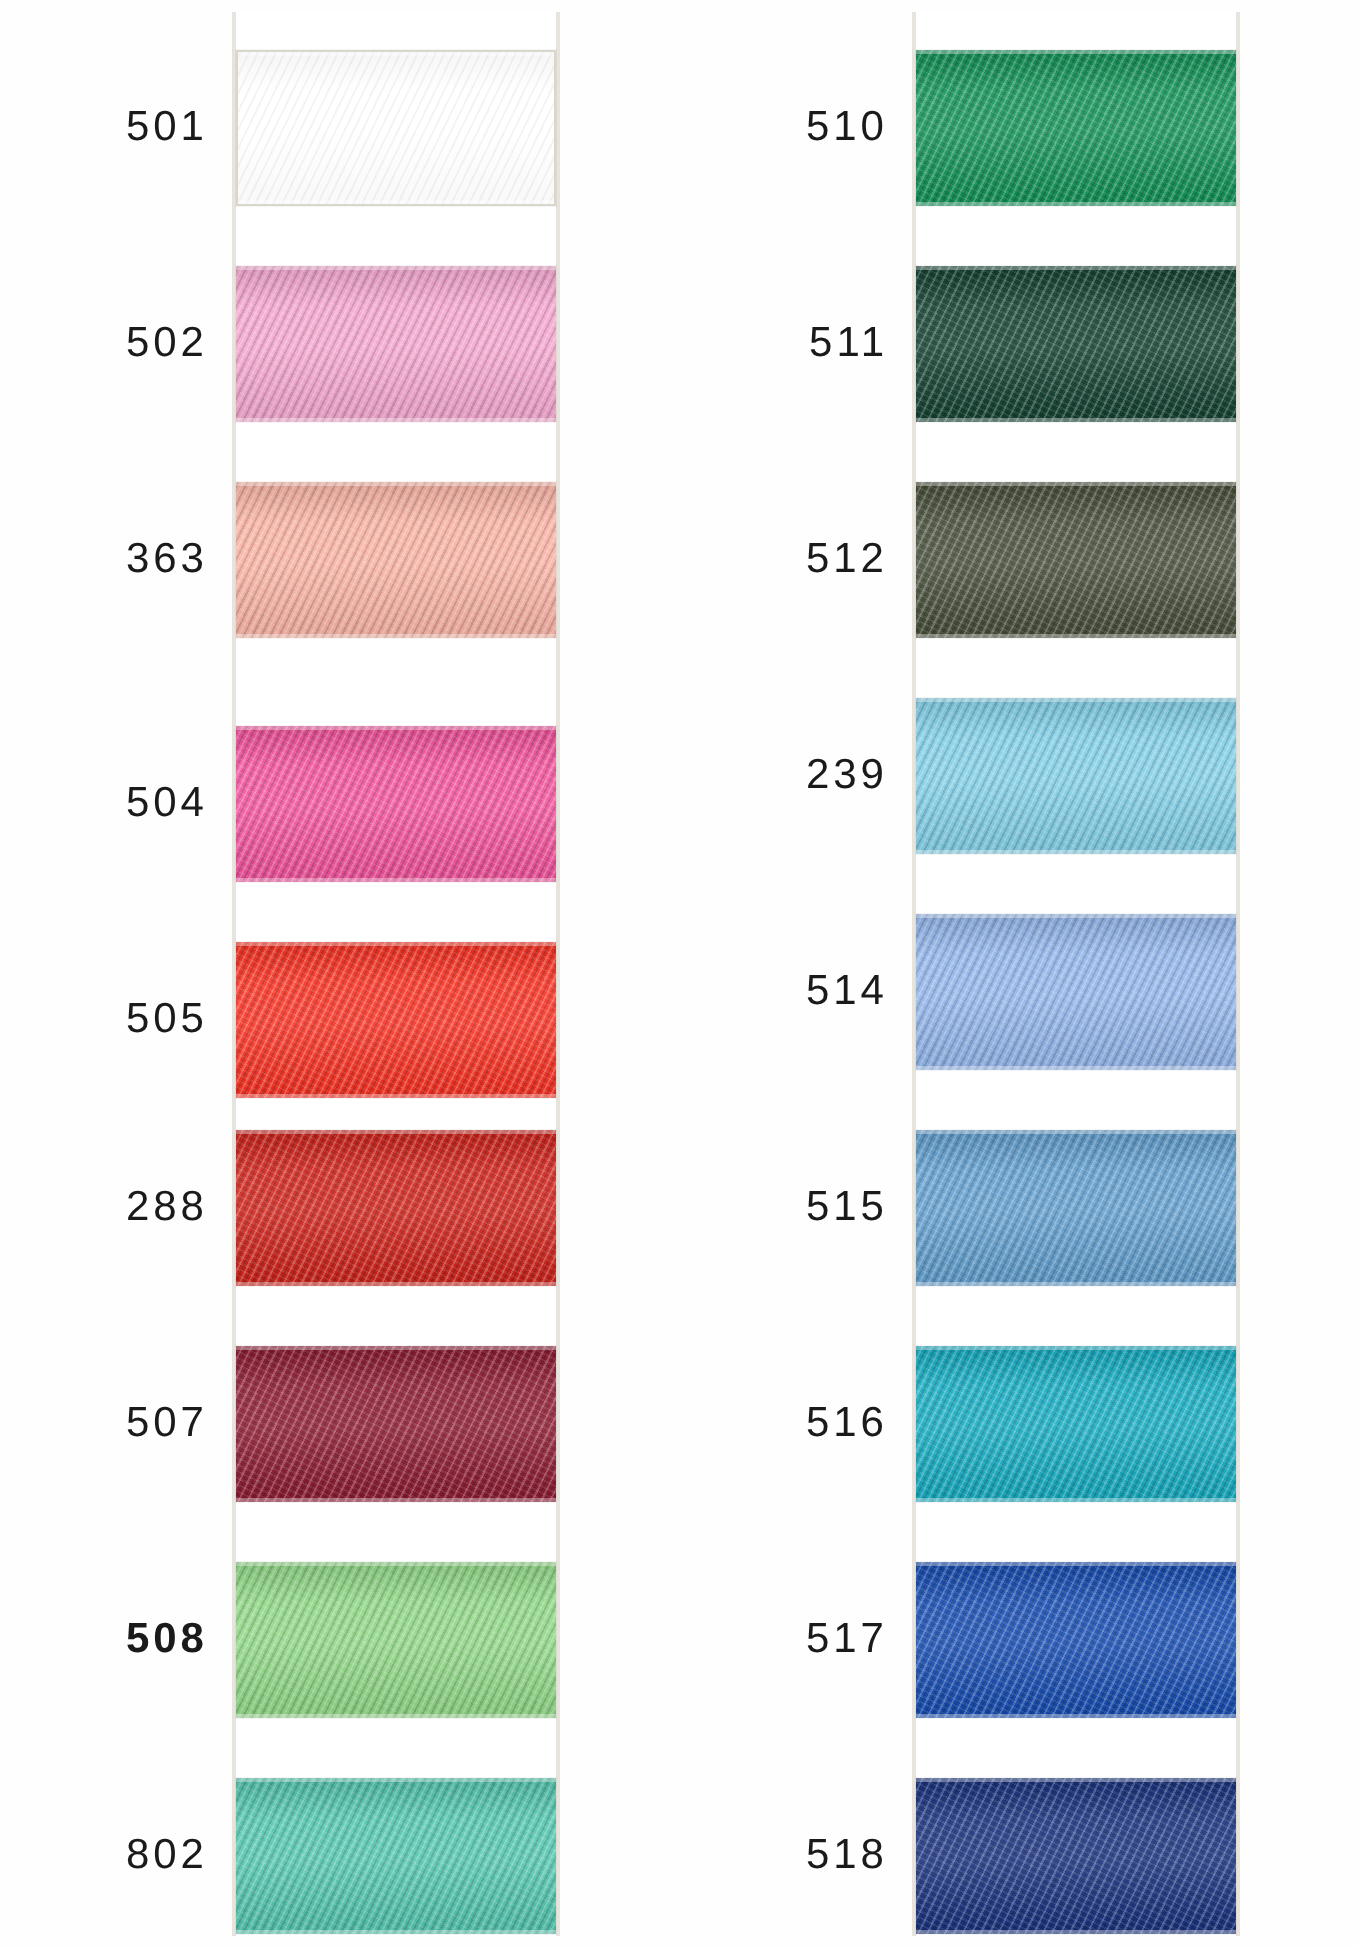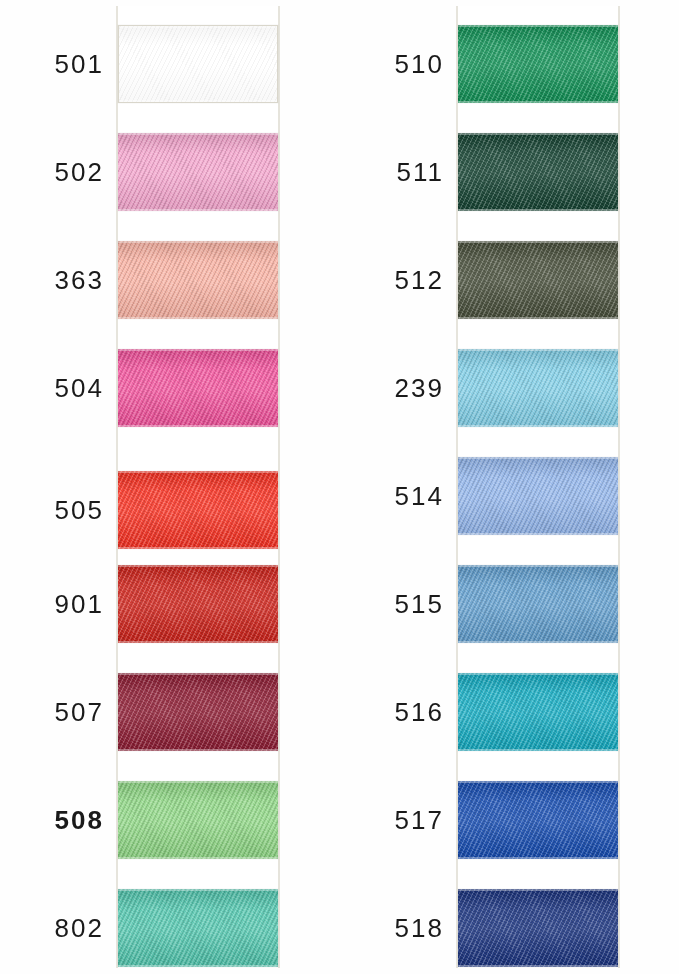--- a/index.html
+++ b/index.html
@@ -52,21 +52,21 @@
     height: 108px;
   }
 
   .row-label {
     position: absolute;
     top: 50%;
     transform: translateY(-50%);
     width: 104px;
     text-align: right;
     font-family: "Liberation Sans", sans-serif;
-    font-size: 26px;
+    font-size: 21px;
     letter-spacing: 2.0px;
     color: #1a1a1a;
     user-select: none;
   }
   #column-left  .row-label { left: 0px; }
   #column-right .row-label { left: 0px; }
 
   .swatch {
     position: absolute;
     left: 118px;
@@ -167,40 +167,40 @@
         </div>
         <div class="row" style="top: 226px;">
           <div class="row-label">363</div>
           <div class="swatch" style="background: rgb(246, 175, 160);">
             <div class="weave"></div>
             <div class="sheen"></div>
             <div class="edge-top"></div>
             <div class="edge-bottom"></div>
           </div>
         </div>
-        <div class="row" style="top: 334px;">
+        <div class="row" style="top: 348px;">
           <div class="row-label">504</div>
           <div class="swatch" style="background: rgb(239, 79, 153);">
             <div class="weave"></div>
             <div class="sheen"></div>
             <div class="edge-top"></div>
             <div class="edge-bottom"></div>
           </div>
         </div>
         <div class="row" style="top: 456px; text-decoration: underline;">
           <div class="row-label">505</div>
           <div class="swatch" style="background: rgb(245, 46, 31);">
             <div class="weave"></div>
             <div class="sheen"></div>
             <div class="edge-top"></div>
             <div class="edge-bottom"></div>
           </div>
         </div>
         <div class="row" style="top: 550px;">
-          <div class="row-label">901</div>
+          <div class="row-label">288</div>
           <div class="swatch" style="background: rgb(203, 31, 23);">
             <div class="weave"></div>
             <div class="sheen"></div>
             <div class="edge-top"></div>
             <div class="edge-bottom"></div>
           </div>
         </div>
         <div class="row" style="top: 658px;">
           <div class="row-label">507</div>
           <div class="swatch" style="background: rgb(138, 25, 48);">

